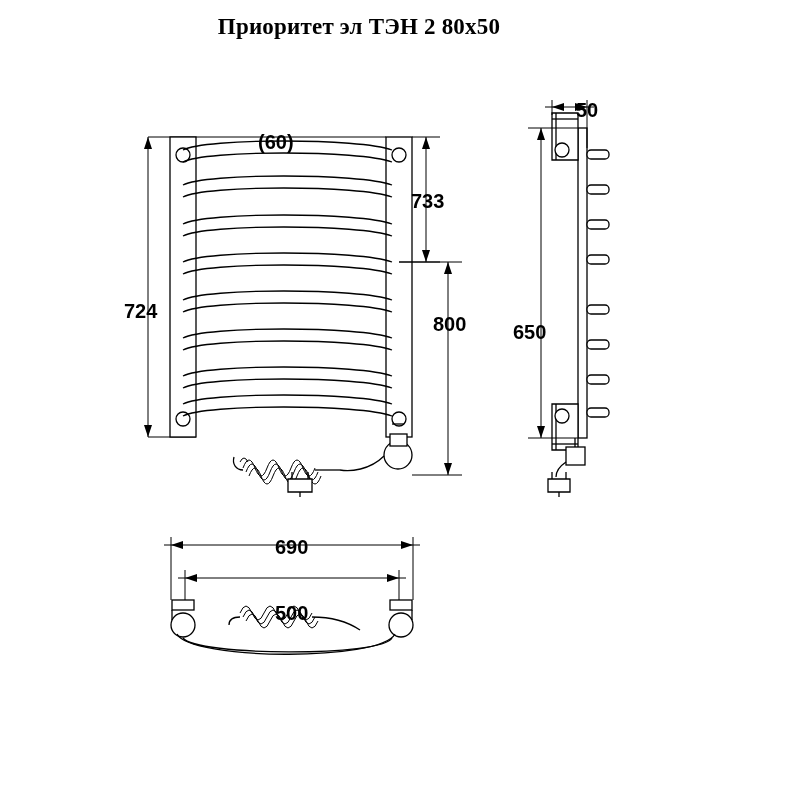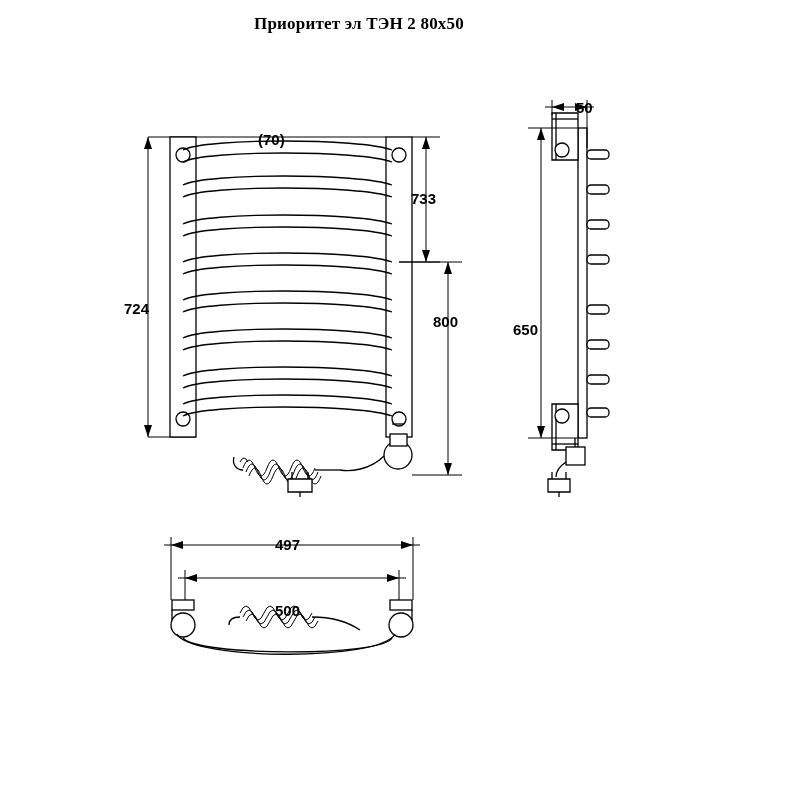--- a/index.html
+++ b/index.html
@@ -15,28 +15,28 @@
     font-family: "Liberation Sans", sans-serif;
     color: #000000;
     overflow: hidden;
   }
   #title {
     position: absolute;
     left: 0;
     top: 14px;
     width: 718px;
     text-align: center;
-    font-size: 17px;
+    font-size: 23px;
     font-weight: bold;
     letter-spacing: 0.2px;
     font-family: "Liberation Serif", serif;
   }
   .dim {
     position: absolute;
-    font-size: 15px;
+    font-size: 20px;
     font-weight: bold;
     font-family: "Liberation Sans", sans-serif;
     white-space: nowrap;
   }
   svg { position: absolute; left: 0; top: 0; }
   .ln { stroke: #000; stroke-width: 1.3; fill: none; }
   .ln-thin { stroke: #000; stroke-width: 1; fill: none; }
   .fill-w { fill: #ffffff; stroke: #000; stroke-width: 1.3; }
   .fill-b { fill: #000000; stroke: none; }
 </style>
@@ -117,21 +117,21 @@
     </g>
     <path class="ln" d="M315,470 C325,470 334,470 340,470"></path>
     <path class="ln" d="M243,470 C236,470 232,464 234,457"></path>
 
     <path class="fill-w" d="M288,479 L312,479 L312,492 L288,492 Z"></path>
     <path class="ln" d="M292,479 L292,472"></path>
     <path class="ln" d="M308,479 L308,472"></path>
     <path class="ln" d="M300,492 L300,497"></path>
   </svg>
 
-  <div class="dim" style="left:258px; top:131px;">(70)</div>
+  <div class="dim" style="left:258px; top:131px;">(60)</div>
   <div class="dim" style="left:124px; top:300px;">724</div>
   <div class="dim" style="left:411px; top:190px;">733</div>
   <div class="dim" style="left:433px; top:313px;">800</div>
 
   <svg width="800" height="800">
 
     <rect class="fill-w" x="578" y="128" width="9" height="310"></rect>
 
     <path class="fill-w" d="M552,113 L578,113 L578,160 L552,160 Z"></path>
     <path class="ln" d="M552,119 L578,119"></path>
@@ -204,16 +204,16 @@
 
     <g class="ln-thin">
       <path d="M240,613 q6,-14 12,0 q6,14 12,0 q6,-14 12,0 q6,14 12,0 q6,-14 12,0 q6,14 12,0"></path>
       <path d="M243,617 q6,-14 12,0 q6,14 12,0 q6,-14 12,0 q6,14 12,0 q6,-14 12,0 q6,14 12,0"></path>
       <path d="M246,621 q6,-14 12,0 q6,14 12,0 q6,-14 12,0 q6,14 12,0 q6,-14 12,0 q6,14 12,0"></path>
     </g>
     <path class="ln" d="M312,617 C330,617 348,622 360,630"></path>
     <path class="ln" d="M240,617 C233,617 229,620 229,625"></path>
   </svg>
 
-  <div class="dim" style="left:275px; top:536px;">497</div>
+  <div class="dim" style="left:275px; top:536px;">690</div>
   <div class="dim" style="left:275px; top:602px;">500</div>
 
 </div>
 
 </body></html>

